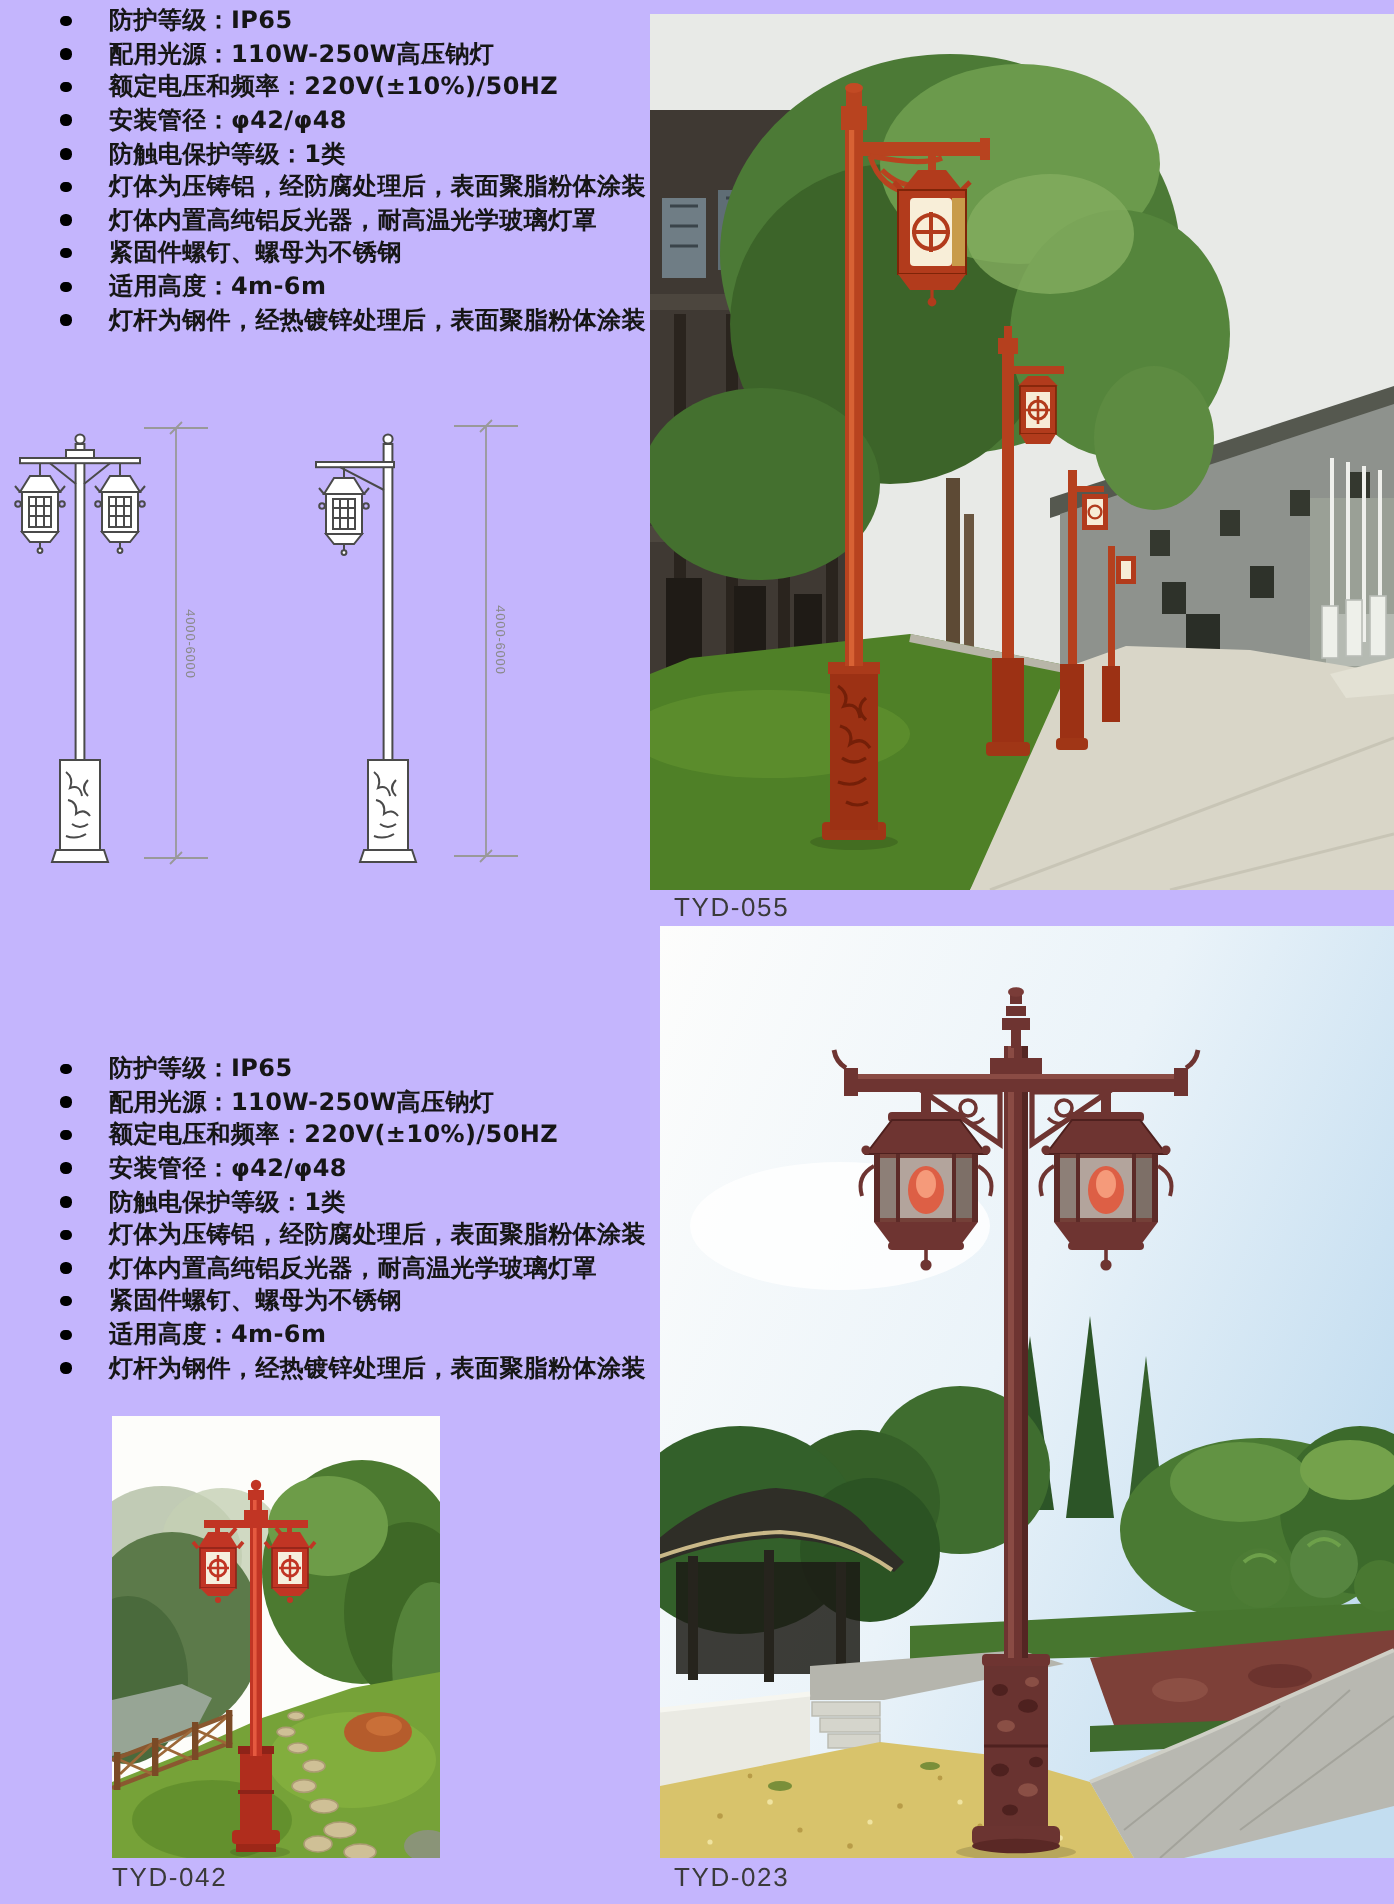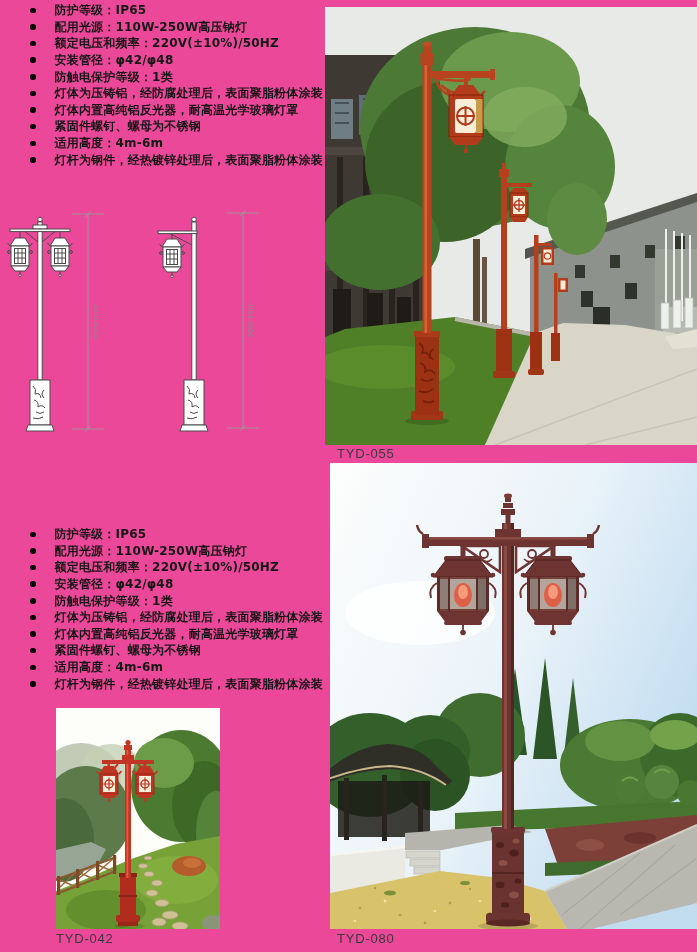--- a/index.html
+++ b/index.html
@@ -1,16 +1,16 @@
 <!DOCTYPE html>
 <html><head>
 <meta charset="utf-8">
 <style>
   html,body{margin:0;padding:0;background:#fff;}
-  .page{position:relative;width:697px;height:952px;background:#ec4899;overflow:hidden;
+  .page{position:relative;width:697px;height:952px;background:#c4b5fd;overflow:hidden;
         font-family:"Liberation Sans","DejaVu Sans",sans-serif;}
   .spec-list{position:absolute;left:30px;margin:0;padding:0;list-style:none;}
   .spec-item{display:flex;align-items:flex-start;height:16.65px;line-height:16.4px;
              font-size:12px;font-weight:600;color:#161616;letter-spacing:0.2px;
              font-family:"DejaVu Sans","Liberation Sans",sans-serif;white-space:nowrap;}
   .dot{flex:none;width:5.5px;height:5.5px;border-radius:50%;background:#000;margin:5.5px 19px 0 0;}
   .photo{position:absolute;overflow:hidden;background:#eee;}
   .photo svg{display:block;}
   .caption{position:absolute;font-size:13px;color:#3a3a3a;letter-spacing:0.8px;
            font-family:"Liberation Sans",sans-serif;text-align:right;}
@@ -580,15 +580,15 @@
             <rect x="236" y="114" width="2" height="34" fill="#5c2a27"></rect>
           <path d="M197,120 q-9,5 -6,15 M249,120 q9,5 6,15" stroke="#6e3431" stroke-width="2" fill="none"></path>
           <polygon points="197,148 249,148 240,160 206,160" fill="#6e3431"></polygon>
           <rect x="204" y="158" width="38" height="4" rx="2" fill="#6e3431"></rect>
           <path d="M223,162 L223,168" stroke="#6e3431" stroke-width="1.8"></path>
           <circle cx="223" cy="169.5" r="2.8" fill="#6e3431"></circle>
         </g>
       </g>
     </svg>
   </div>
-  <div class="caption" style="left:337px;top:931px">TYD-080</div>
+  <div class="caption" style="left:337px;top:931px">TYD-023</div>
 
 </div>
 
 </body></html>

